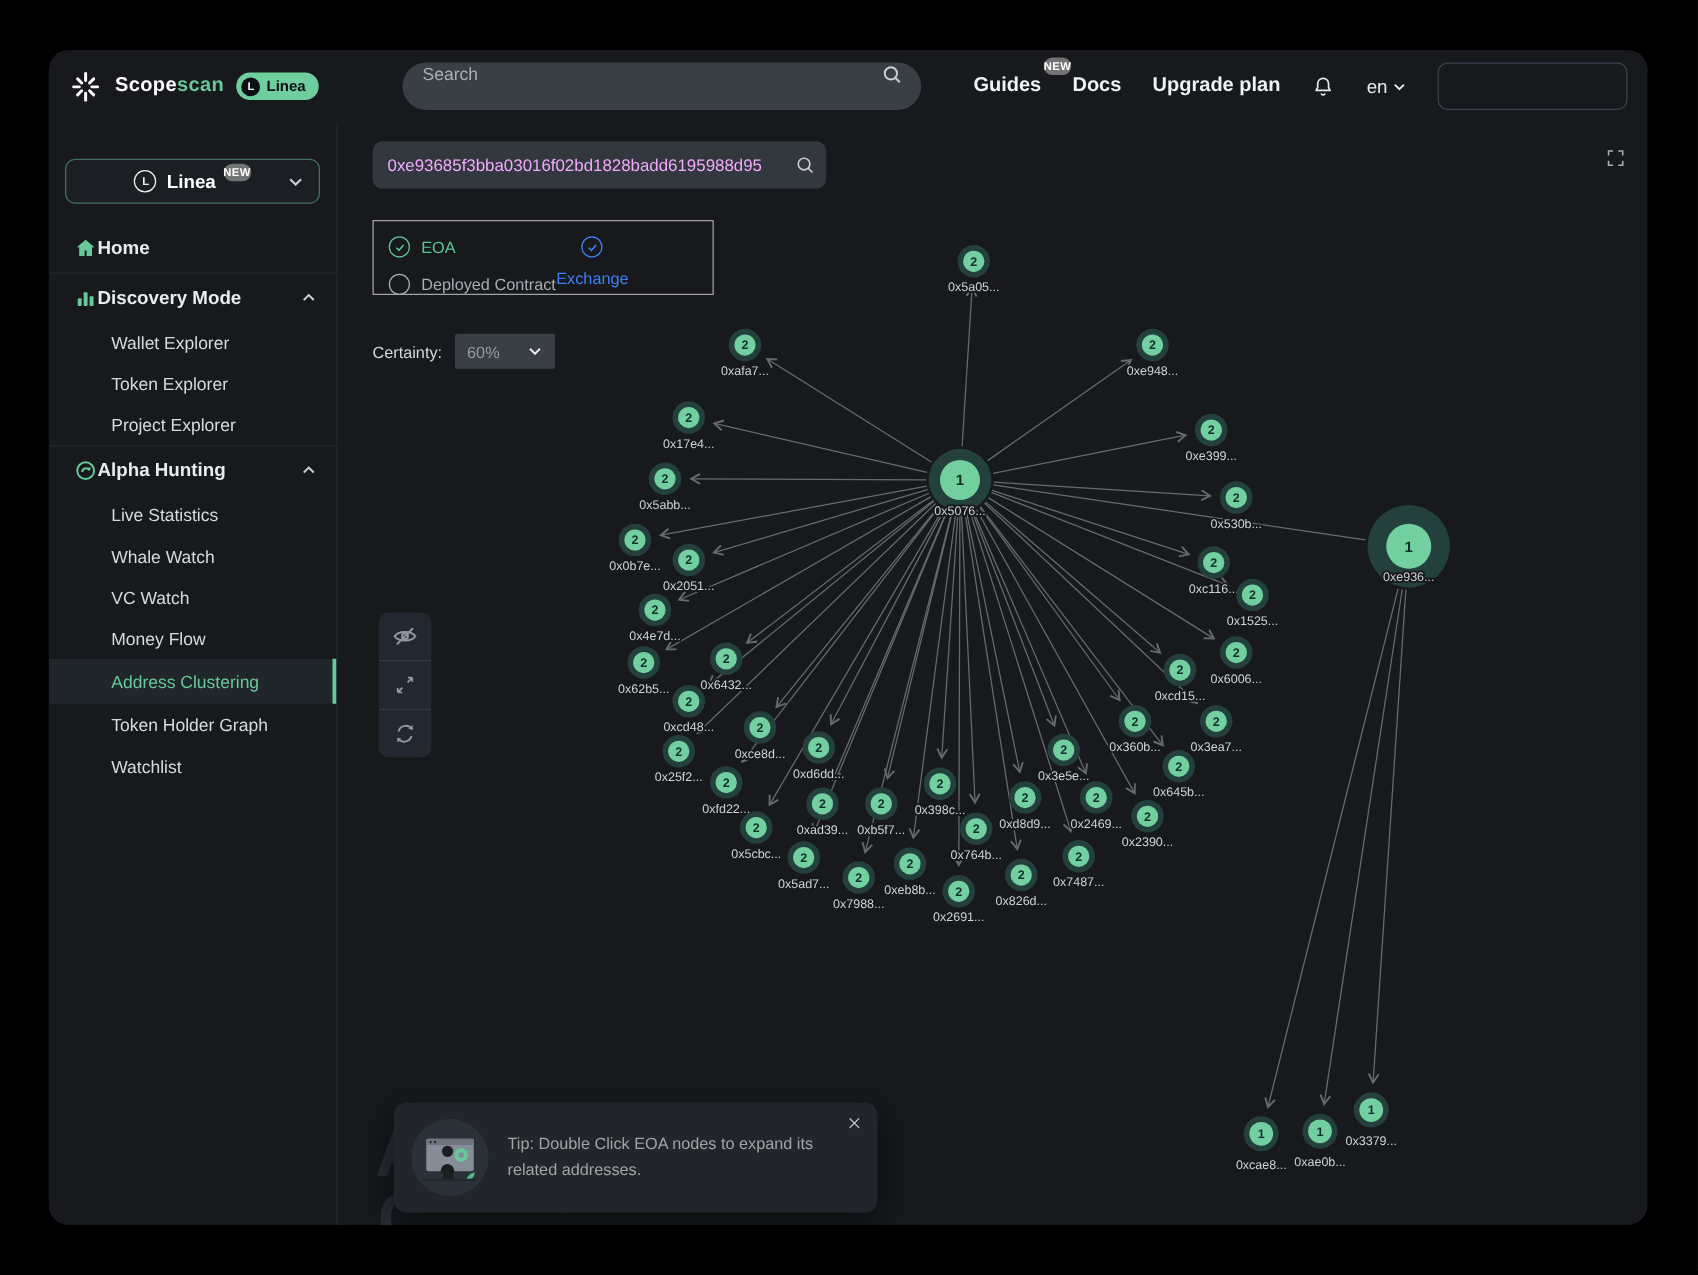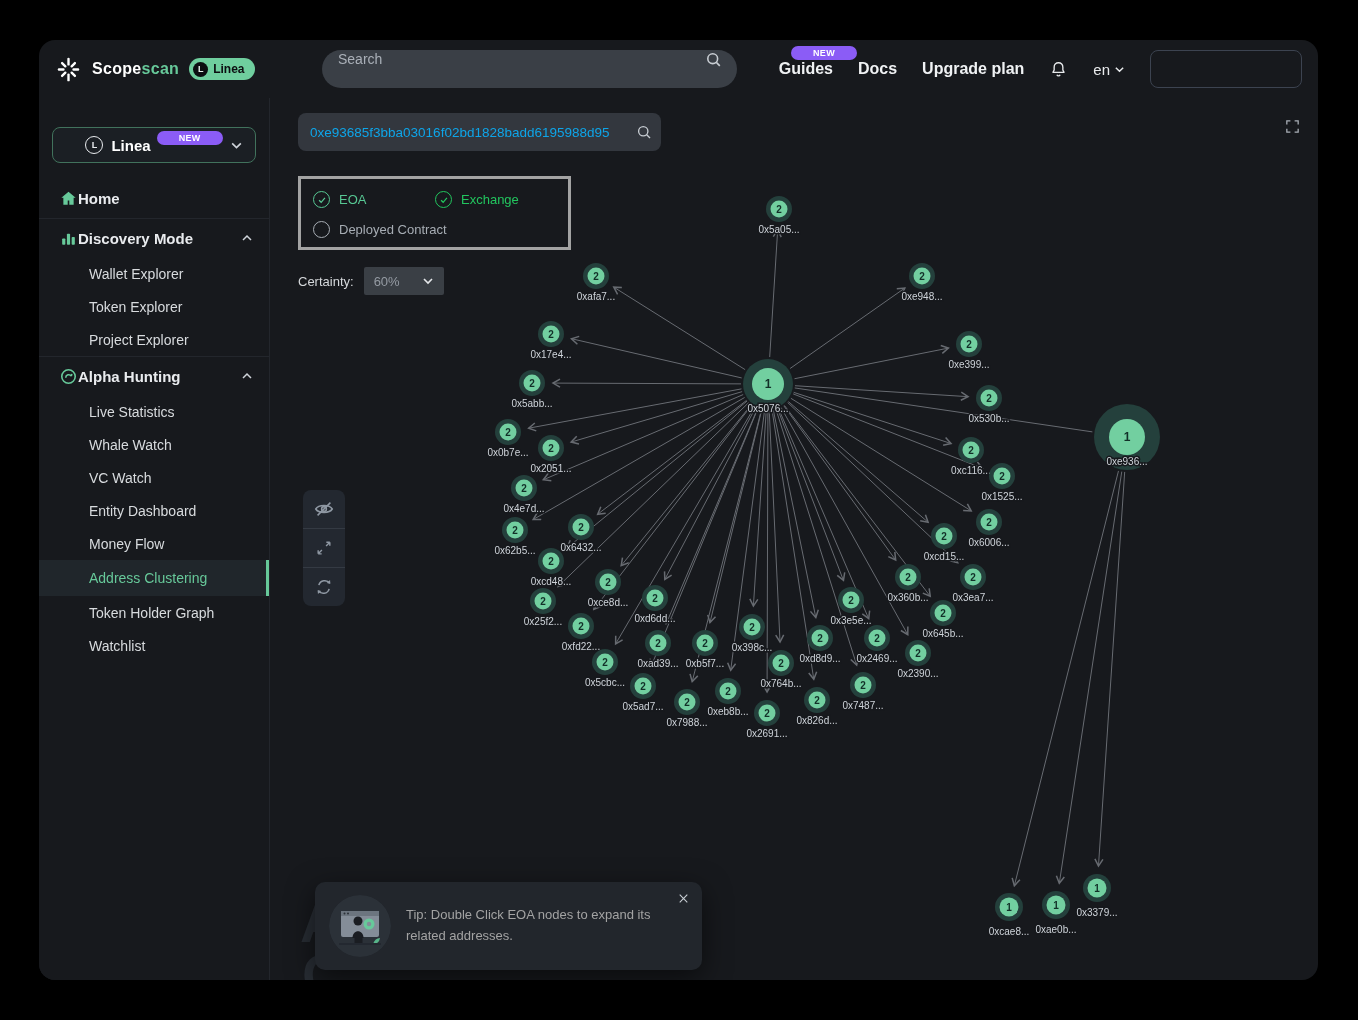--- a/index.html
+++ b/index.html
@@ -12,21 +12,21 @@
   .logo-mark{color:#fff;display:flex;align-items:center}
   .logo-name{font-size:16px;font-weight:bold;letter-spacing:.3px;color:#fff}
   .logo-name .b2{color:#67c99a}
   .linea-pill{background:#6fce9e;color:#0c0e11;font-weight:bold;font-size:12px;height:22px;border-radius:12px;display:flex;align-items:center;gap:5px;padding:0 10px 0 4px}
   .lcirc{width:15px;height:15px;border-radius:50%;background:#0c0e11;color:#e8f5ee;font-size:9px;font-weight:bold;display:flex;align-items:center;justify-content:center}
   .search-wrap{position:absolute;left:283px;top:10px;width:415px;height:38px;background:#3a3f46;border-radius:19px;display:flex;align-items:flex-start;padding:0 14px;box-sizing:border-box}
   .search-wrap input{flex:1;background:transparent;border:0;outline:0;color:#dfe2e6;font-size:14px;font-family:inherit}
   .search-wrap input::placeholder{color:#aab0b8}
   .hnav{position:absolute;right:16px;top:0;height:58px;display:flex;align-items:center;gap:25px}
   .hlink{color:#f0f2f4;font-size:16px;font-weight:600;position:relative;cursor:pointer}
-  .badge-new{background:#8b5cf6;color:#fff;font-size:9px;font-weight:bold;padding:2px 22px;border-radius:8px;letter-spacing:.3px}
+  .badge-new{background:#737373;color:#fff;font-size:9px;font-weight:bold;padding:2px 0;border-radius:8px;letter-spacing:.3px}
   .guides-badge{position:absolute;top:-14px;right:-24px}
   .icbtn{color:#e8eaec;display:flex;align-items:center;cursor:pointer}
   .lang{display:flex;align-items:center;gap:4px;color:#e8eaec;font-size:15px;cursor:pointer}
   .hbox{width:152px;height:38px;border:1px solid #3c4350;border-radius:8px;box-sizing:border-box}
 
   
   .sidebar{position:absolute;left:0;top:58px;width:231px;bottom:0;border-right:1px solid #23262c;box-sizing:border-box;background:#17191d}
   .network-btn{margin:29px 13px 15px;height:36px;border:1px solid #41725c;border-radius:8px;background:#1b1f24;display:flex;align-items:center;justify-content:center;gap:8px;color:#fff;font-weight:bold;font-size:15px;position:relative;cursor:pointer;box-sizing:border-box}
   .network-btn .chev{position:absolute;right:12px;top:11px;color:#cfd4da}
   .network-btn .nbadge{transform:translateY(-7px);margin-left:-2px}
@@ -36,24 +36,24 @@
   .srow .icn{width:19px;height:19px;color:#67c99a;display:flex}
   .srow .ttl{font-size:15px;font-weight:bold;color:#e9ebee;flex:1}
   .srow .chev{color:#cfd4da;display:flex}
   .sdiv{border-top:1px solid #23262c}
   .sub{height:33px;display:flex;align-items:center;padding-left:50px;font-size:14px;color:#d8dbde;cursor:pointer;box-sizing:border-box}
   .sub.active{height:36px;background:#20262b;color:#67c99a;border-right:3px solid #67c99a}
   svg{display:block}
 
   
   .addr{position:absolute;left:259px;top:73px;width:363px;height:38px;background:#33373e;border-radius:8px;display:flex;align-items:center;padding:0 8px 0 10px;box-sizing:border-box;z-index:5}
-  .addr input{flex:1;background:none;border:0;outline:0;color:#0ea5e9;font-size:13.5px;font-family:inherit;min-width:0}
+  .addr input{flex:1;background:none;border:0;outline:0;color:#f0abfc;font-size:13.5px;font-family:inherit;min-width:0}
   .addr .mag{color:#c6cbd1;margin-left:-14px}
   .fullscreen-btn{position:absolute;right:17px;top:78px;color:#aab0b8;cursor:pointer;z-index:5}
-  .legend{position:absolute;left:259px;top:136px;width:273px;height:74px;border:3px solid #a3a3a3;box-sizing:border-box;z-index:5}
+  .legend{position:absolute;left:259px;top:136px;width:273px;height:60px;border:1px solid #a3a3a3;box-sizing:border-box;z-index:5}
   .litem{position:absolute;display:flex;align-items:center;gap:9px;font-size:13px;cursor:pointer}
   .litem .circ{width:17px;height:17px;border-radius:50%;border:1.5px solid currentColor;display:flex;align-items:center;justify-content:center;box-sizing:border-box}
   .certainty{position:absolute;left:259px;top:227px;display:flex;align-items:center;gap:10px;color:#d5d8db;font-size:13px;z-index:5}
   .csel{width:80px;height:28px;background:#3a3f45;display:flex;align-items:center;justify-content:space-between;padding:0 10px;color:#959ba3;box-sizing:border-box;border-radius:2px;cursor:pointer}
   .csel .chev{color:#e4e7ea}
   .tools{position:absolute;left:264px;top:450px;width:42px;background:#232830;border-radius:8px;display:flex;flex-direction:column;z-index:5}
   .tool{height:38px;display:flex;align-items:center;justify-content:center;color:#8f98a3;cursor:pointer}
   .tool+.tool{border-top:1px solid #343a43}
 
   
@@ -180,21 +180,20 @@
           <span class="ttl">Alpha Hunting</span>
           <span class="chev">
             <svg width="12" height="12" viewBox="0 0 12 12" fill="none" stroke="currentColor" stroke-width="1.5">
               <path d="M2 8l4-4 4 4"></path>
             </svg>
           </span>
         </div>
         <div class="sub">Live Statistics</div>
         <div class="sub">Whale Watch</div>
         <div class="sub">VC Watch</div>
-        <div class="sub">Entity Dashboard</div>
         <div class="sub">Money Flow</div>
         <div class="sub active">Address Clustering</div>
         <div class="sub">Token Holder Graph</div>
         <div class="sub">Watchlist</div>
       </div>
   </div>
 
   <svg class="graph-svg" width="1279" height="940" viewBox="39 40 1279 940">
       <defs>
         <marker id="arr" markerWidth="12" markerHeight="12" refX="8" refY="5" orient="auto" markerUnits="userSpaceOnUse">
@@ -532,21 +531,21 @@
 
   <div class="legend">
     <span class="litem" style="left: 12px; top: 12px; color: rgb(87, 199, 147);">
       <span class="circ">
           <svg class="chk" width="10" height="10" viewBox="0 0 24 24" fill="none" stroke="currentColor" stroke-width="3">
             <path d="M5 12.5l5 5L19 7"></path>
           </svg>
         </span>
       <span>EOA</span>
     </span>
-    <span class="litem" style="left: 134px; top: 12px; color: #22c55e;">
+    <span class="litem" style="left: 146px; top: 12px; color: #3b82f6; flex-direction: column;">
       <span class="circ">
           <svg class="chk" width="10" height="10" viewBox="0 0 24 24" fill="none" stroke="currentColor" stroke-width="3">
             <path d="M5 12.5l5 5L19 7"></path>
           </svg>
         </span>
       <span>Exchange</span>
     </span>
     <span class="litem" style="left: 12px; top: 42px; color: rgb(167, 173, 180);">
       <span class="circ"></span>
       <span>Deployed Contract</span>

